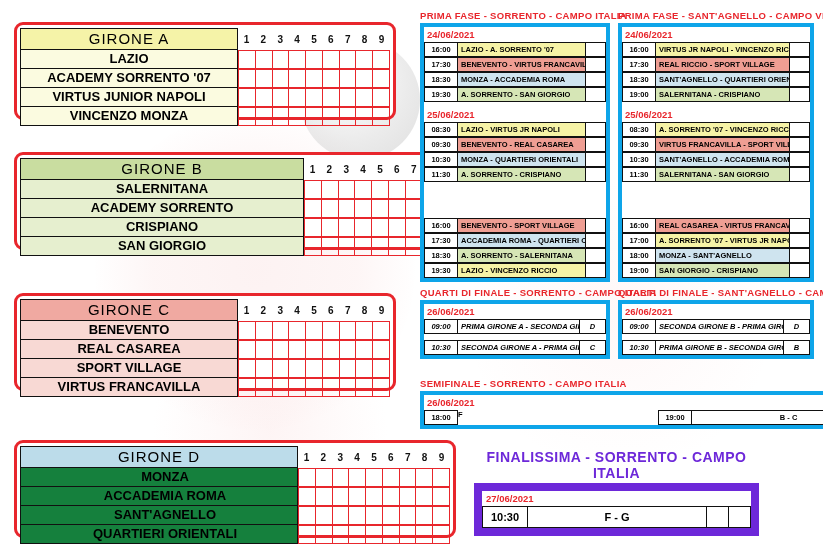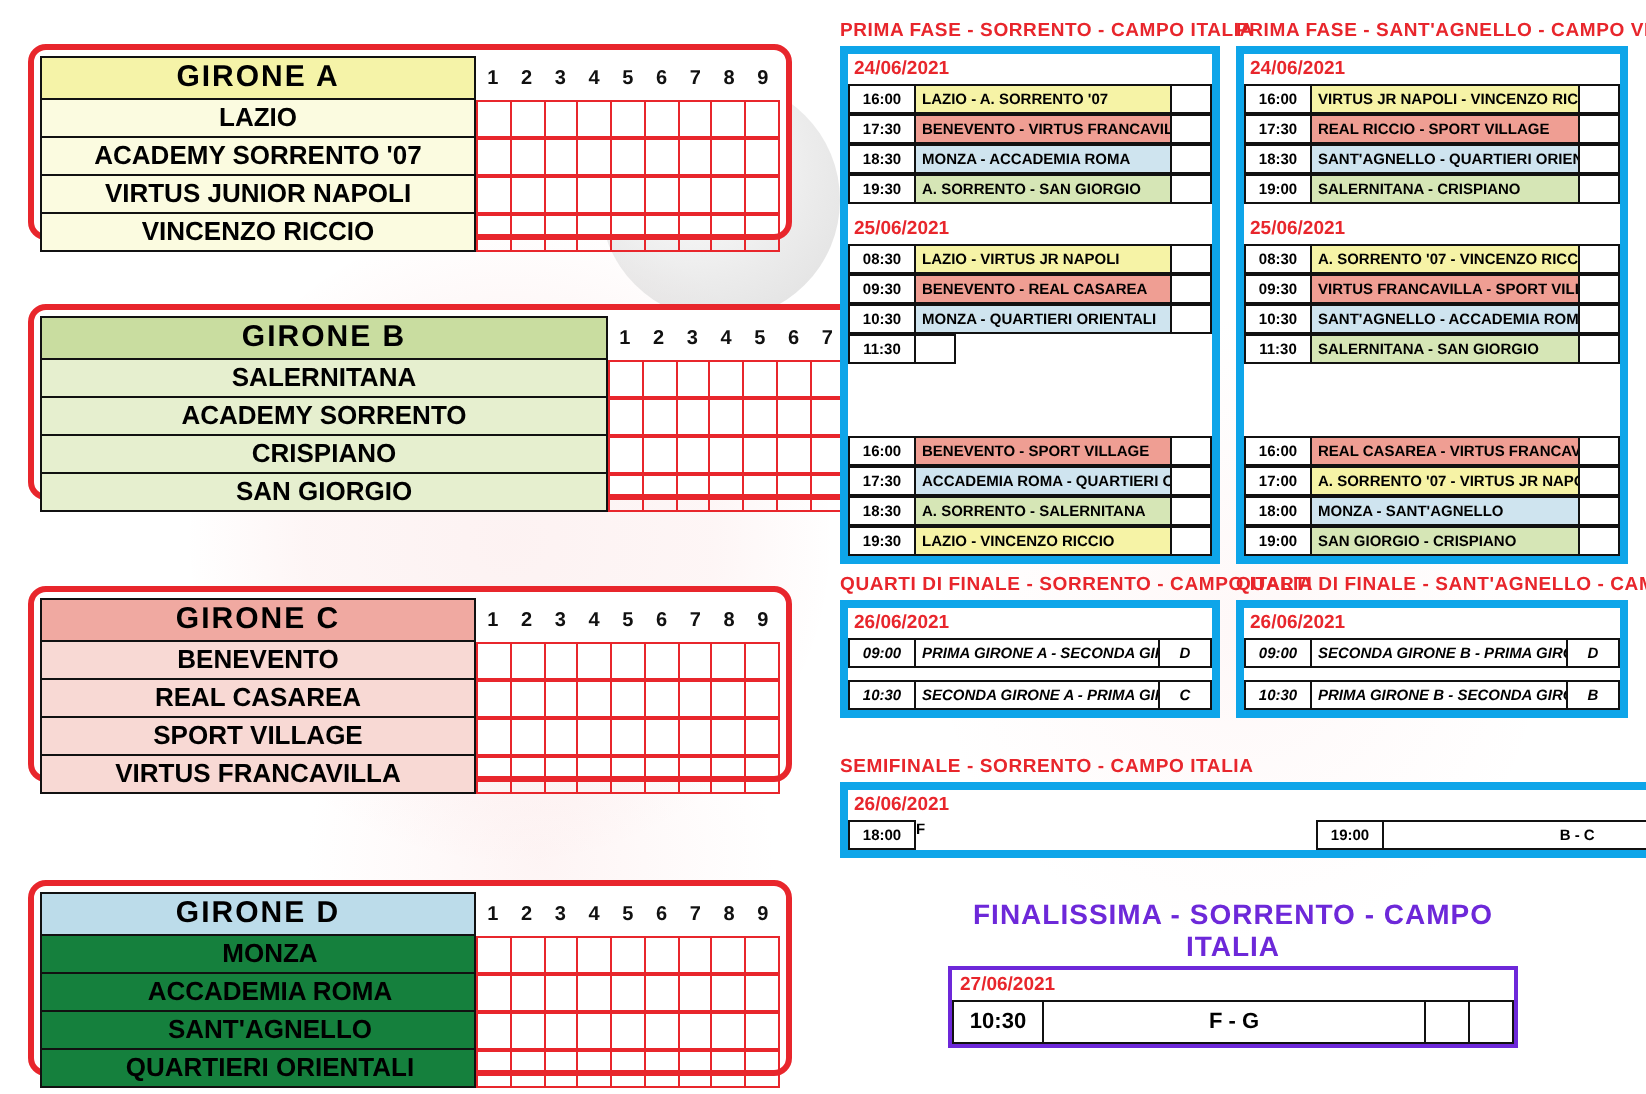--- a/index.html
+++ b/index.html
@@ -25,21 +25,21 @@
     border:3px solid #e8262c;
     border-radius:9px;
     box-sizing:border-box;
     background:#ffffff;
     padding:3px;
   }
   .girone .gtitle-row{display:flex;align-items:stretch;}
   .gtitle{
     flex:1;
     text-align:center;
-    font-weight:bold;
+    font-weight:normal;
     font-size:15px;
     letter-spacing:1px;
     border:1px solid #111;
     box-sizing:border-box;
     padding:1px 0 2px 0;
   }
   .gnums{
     width:152px;
     display:flex;
     align-items:center;
@@ -148,21 +148,21 @@
   .ko .match .res{width:26px;border:1px solid #111;border-left:none;box-sizing:border-box;text-align:center;padding:2px 0;}
 
   .semi .match .desc{text-align:center;}
   .finalbox{
     position:absolute;
     left:474px;top:449px;width:285px;
   }
   .final-title{
     color:#6d28d9;font-weight:bold;font-size:14px;text-align:center;letter-spacing:.5px;margin-bottom:2px;
   }
-  .final-frame{border:2px solid #6d28d9;box-sizing:border-box;background:#fff;}
+  .final-frame{border:8px solid #6d28d9;box-sizing:border-box;background:#fff;}
   .final-date{color:#e8262c;font-weight:bold;font-size:9.5px;padding:2px 0 2px 4px;}
   .final-row{display:flex;font-size:11px;font-weight:bold;}
   .final-row .time{width:46px;border:1px solid #111;box-sizing:border-box;text-align:center;padding:4px 0;}
   .final-row .desc{flex:1;border:1px solid #111;border-left:none;box-sizing:border-box;text-align:center;padding:4px 0;}
   .final-row .sq{width:22px;border:1px solid #111;border-left:none;box-sizing:border-box;}
 </style>
 </head>
 <body>
 
 <div class="wm wm1"></div>
@@ -223,21 +223,21 @@
           <i></i>
           <i></i>
           <i></i>
           <i></i>
           <i></i>
           <i></i>
           <i></i>
         </div>
     </div>
     <div class="teamrow">
-      <div class="tname">VINCENZO RICCIO</div>
+      <div class="tname">VINCENZO MONZA</div>
       <div class="cells">
           <i></i>
           <i></i>
           <i></i>
           <i></i>
           <i></i>
           <i></i>
           <i></i>
           <i></i>
           <i></i>
@@ -384,21 +384,21 @@
           <i></i>
           <i></i>
           <i></i>
           <i></i>
           <i></i>
           <i></i>
         </div>
     </div>
   </div>
 
-  <div class="girone gd" style="left:14px;top:440px;width:382px;height:98px;">
+  <div class="girone gd" style="left:14px;top:440px;width:442px;height:98px;">
     <div class="gtitle-row">
       <div class="gtitle">GIRONE D</div>
       <div class="gnums">
         <span>1</span>
         <span>2</span>
         <span>3</span>
         <span>4</span>
         <span>5</span>
         <span>6</span>
         <span>7</span>
@@ -501,20 +501,21 @@
           <div class="desc c-red">BENEVENTO - REAL CASAREA</div>
           <div class="sq"></div>
         </div>
       <div class="match">
           <div class="time">10:30</div>
           <div class="desc c-blue">MONZA - QUARTIERI ORIENTALI</div>
           <div class="sq"></div>
         </div>
       <div class="match">
           <div class="time">11:30</div>
+          <div class="desc c-green">A. SORRENTO - CRISPIANO</div>
           <div class="sq"></div>
         </div>
 
       <div style="height:36px"></div>
       <div class="match">
           <div class="time">16:00</div>
           <div class="desc c-red">BENEVENTO - SPORT VILLAGE</div>
           <div class="sq"></div>
         </div>
       <div class="match">

